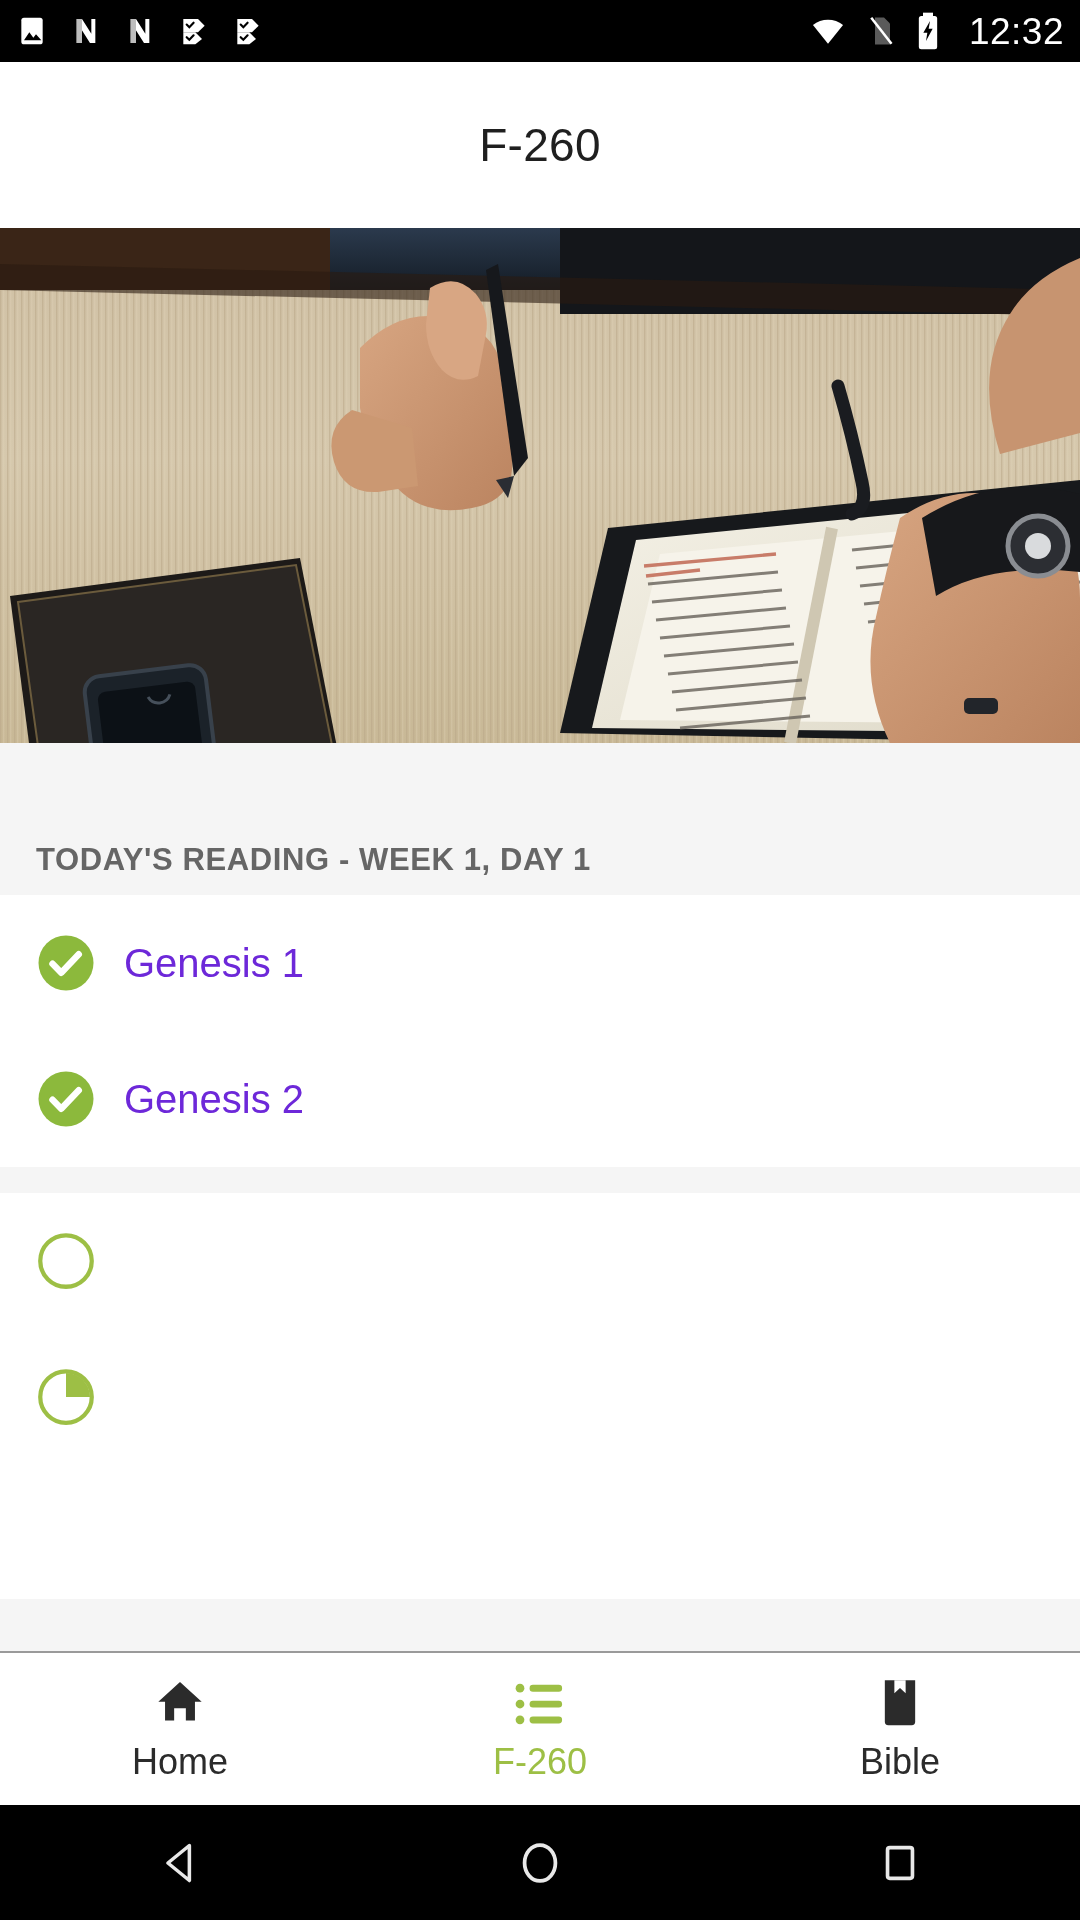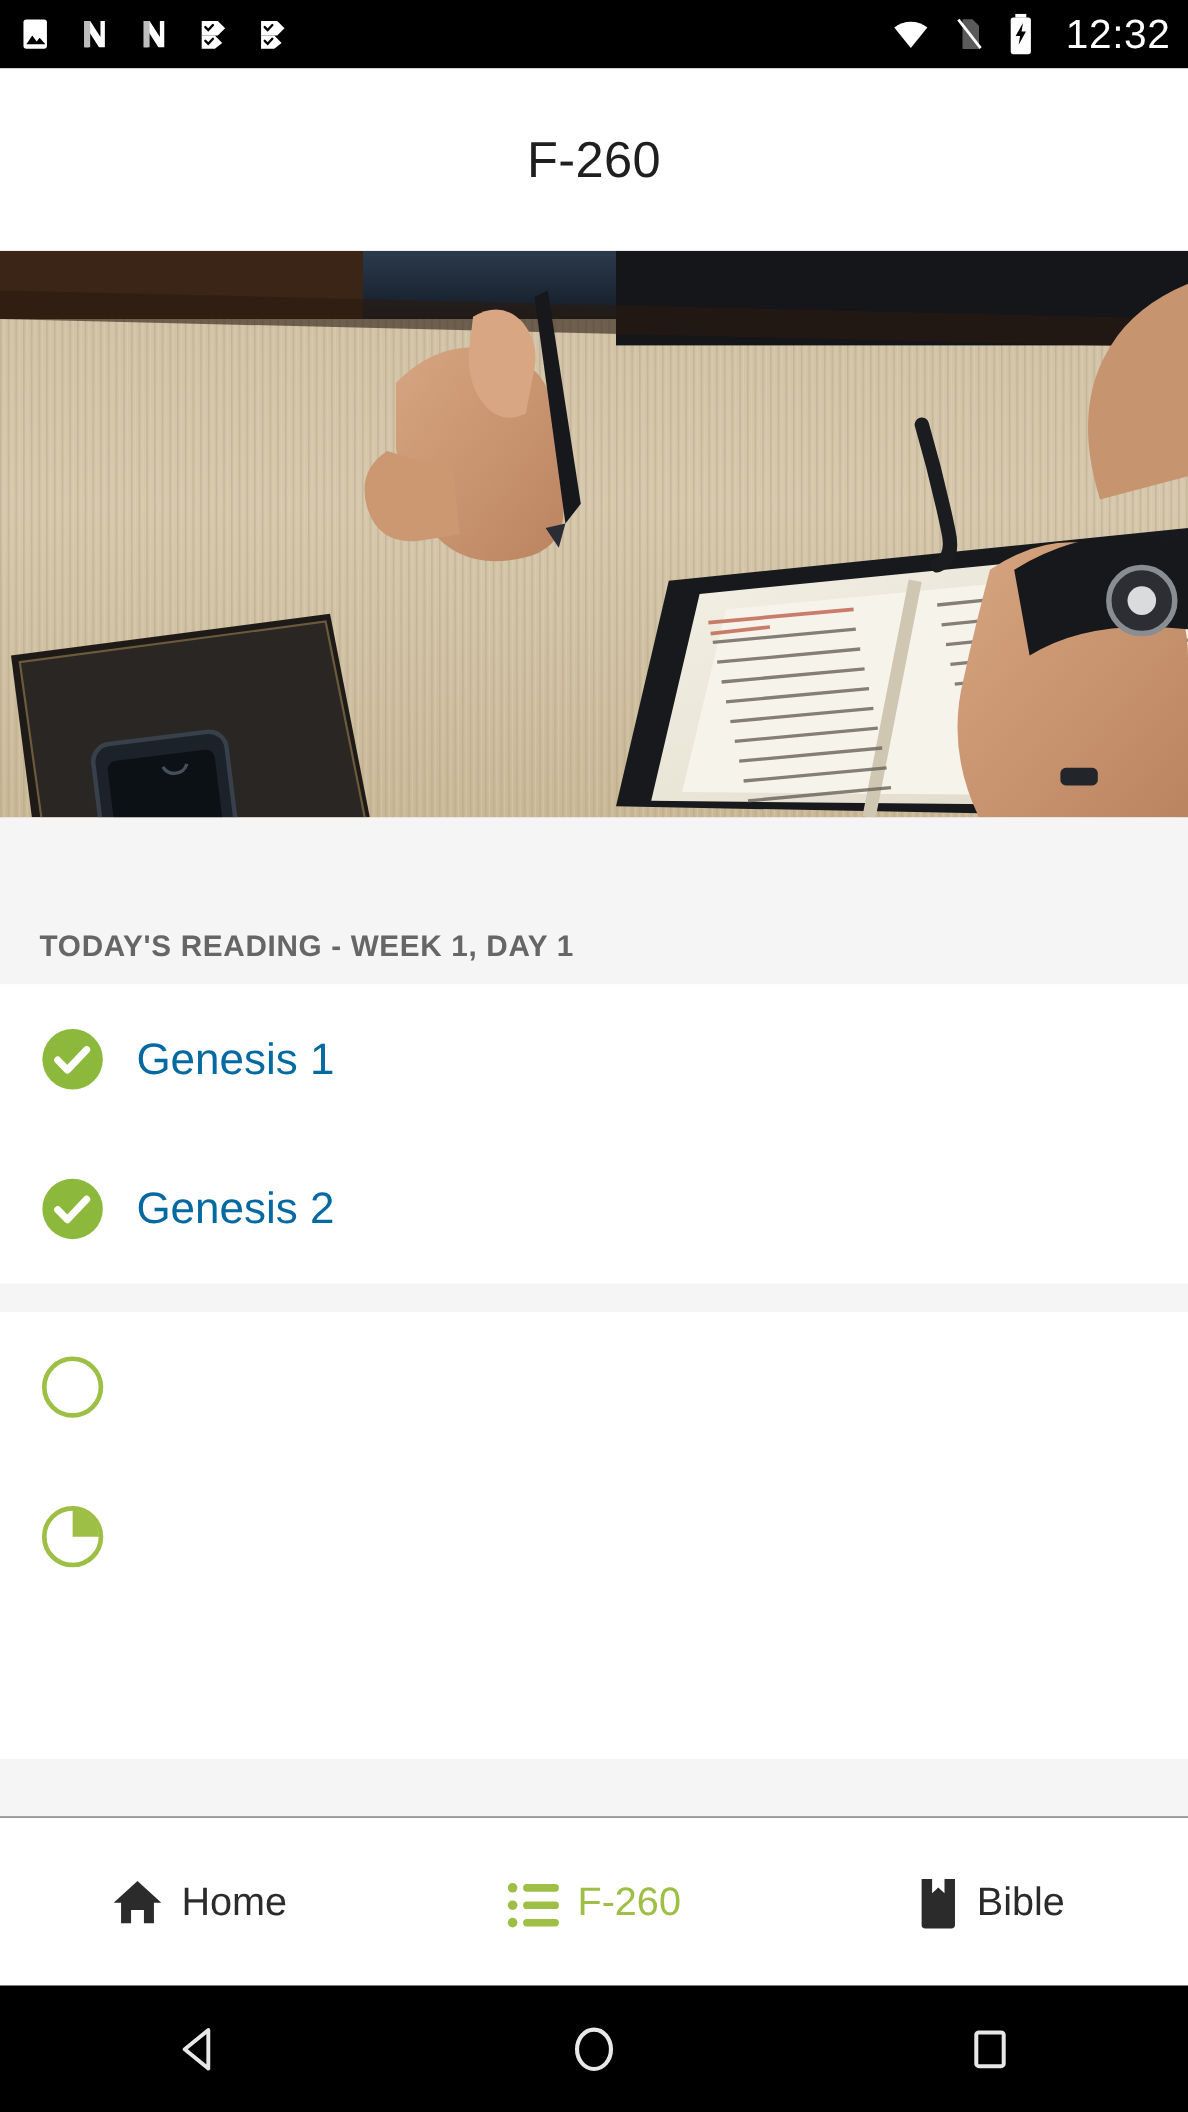--- a/index.html
+++ b/index.html
@@ -38,42 +38,42 @@
   
   .content { flex:1 1 auto; background:#f5f5f5; display:flex; flex-direction:column; overflow:hidden; }
   .gap { background:#f5f5f5; }
   .gap-top { height:82px; }
 
   .section-header {
     background:#f5f5f5; padding:0 36px;
     height:70px; display:flex; align-items:center;
   }
   .section-header .label {
-    font-size:27px; font-weight:bold; color:#666666; letter-spacing:0.6px;
+    font-size:31px; font-weight:bold; color:#666666; letter-spacing:0.6px;
   }
   .section-gap { height:26px; background:#f5f5f5; }
 
   .list { background:#ffffff; }
   .row {
     height:136px; display:flex; align-items:center; padding:0 36px;
     background:#ffffff;
   }
   .row .mark { flex:0 0 60px; height:60px; margin-right:28px; display:flex; align-items:center; justify-content:center; }
-  .row .txt { font-size:40px; color:#0369a1; font-weight:400; }
+  .row .txt { font-size:40px; color:#6d28d9; font-weight:400; }
 
   .bottom-filler { flex:1 1 auto; background:#ffffff; }
   .pre-nav-strip { height:54px; background:#f5f5f5; border-bottom:2px solid #9a9a9a; }
 
   
   .bottomnav {
     flex:0 0 152px; background:#ffffff;
     display:flex; align-items:stretch;
   }
   .tab {
-    flex:1 1 25%; display:flex; flex-direction:row;
+    flex:1 1 25%; display:flex; flex-direction:column;
     align-items:center; justify-content:center; gap:14px;
   }
   .tab .ic { height:52px; display:flex; align-items:flex-end; justify-content:center; }
   .tab .tl { font-size:36px; color:#2b2b2b; }
   .tab.active .tl { color:#9dbf45; }
 
   
   .androidnav {
     flex:0 0 115px; background:#000000;
     display:flex; align-items:center; justify-content:space-around;

